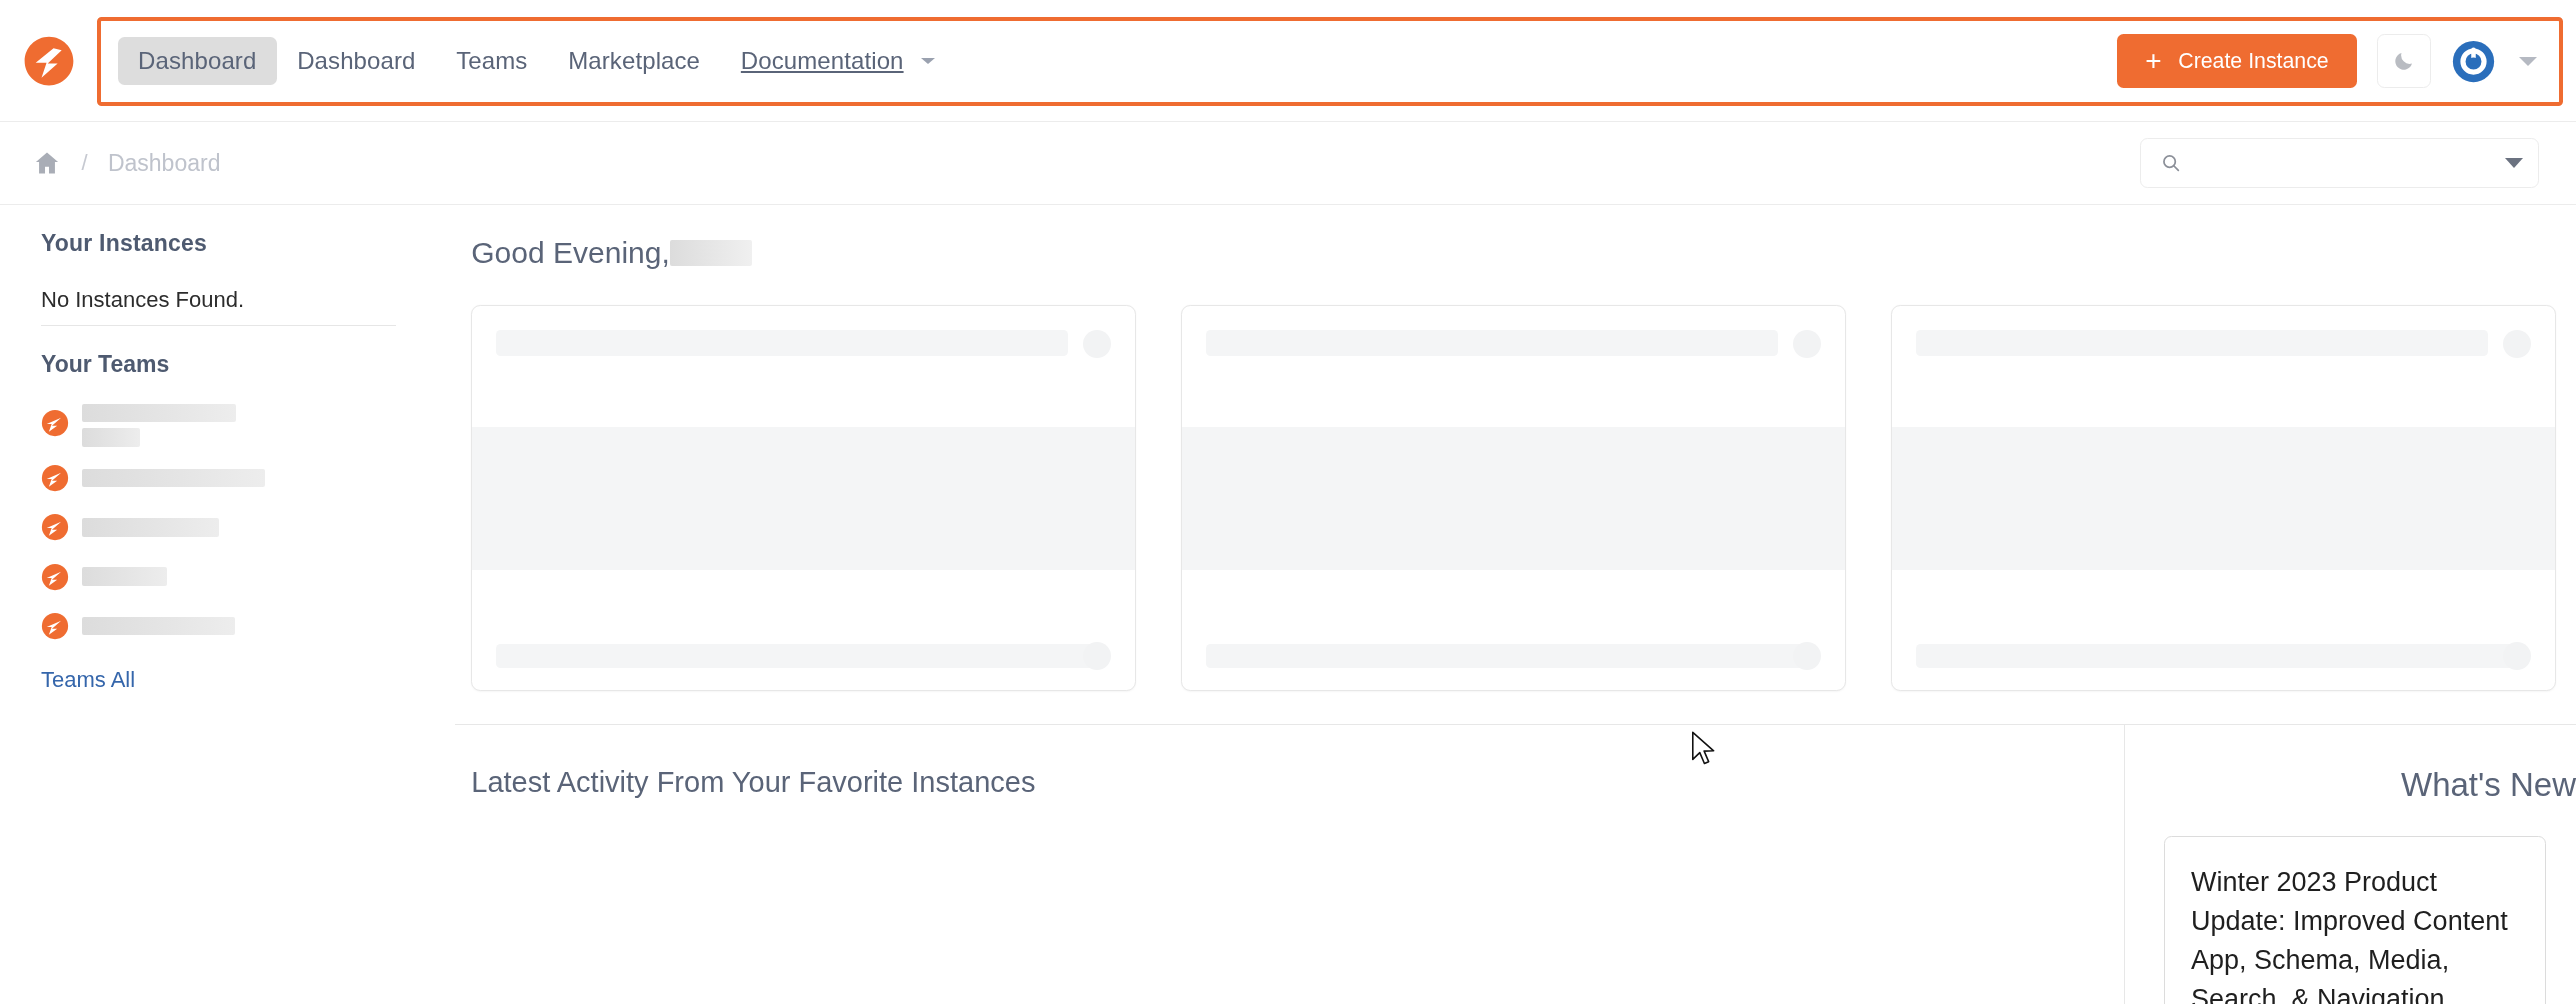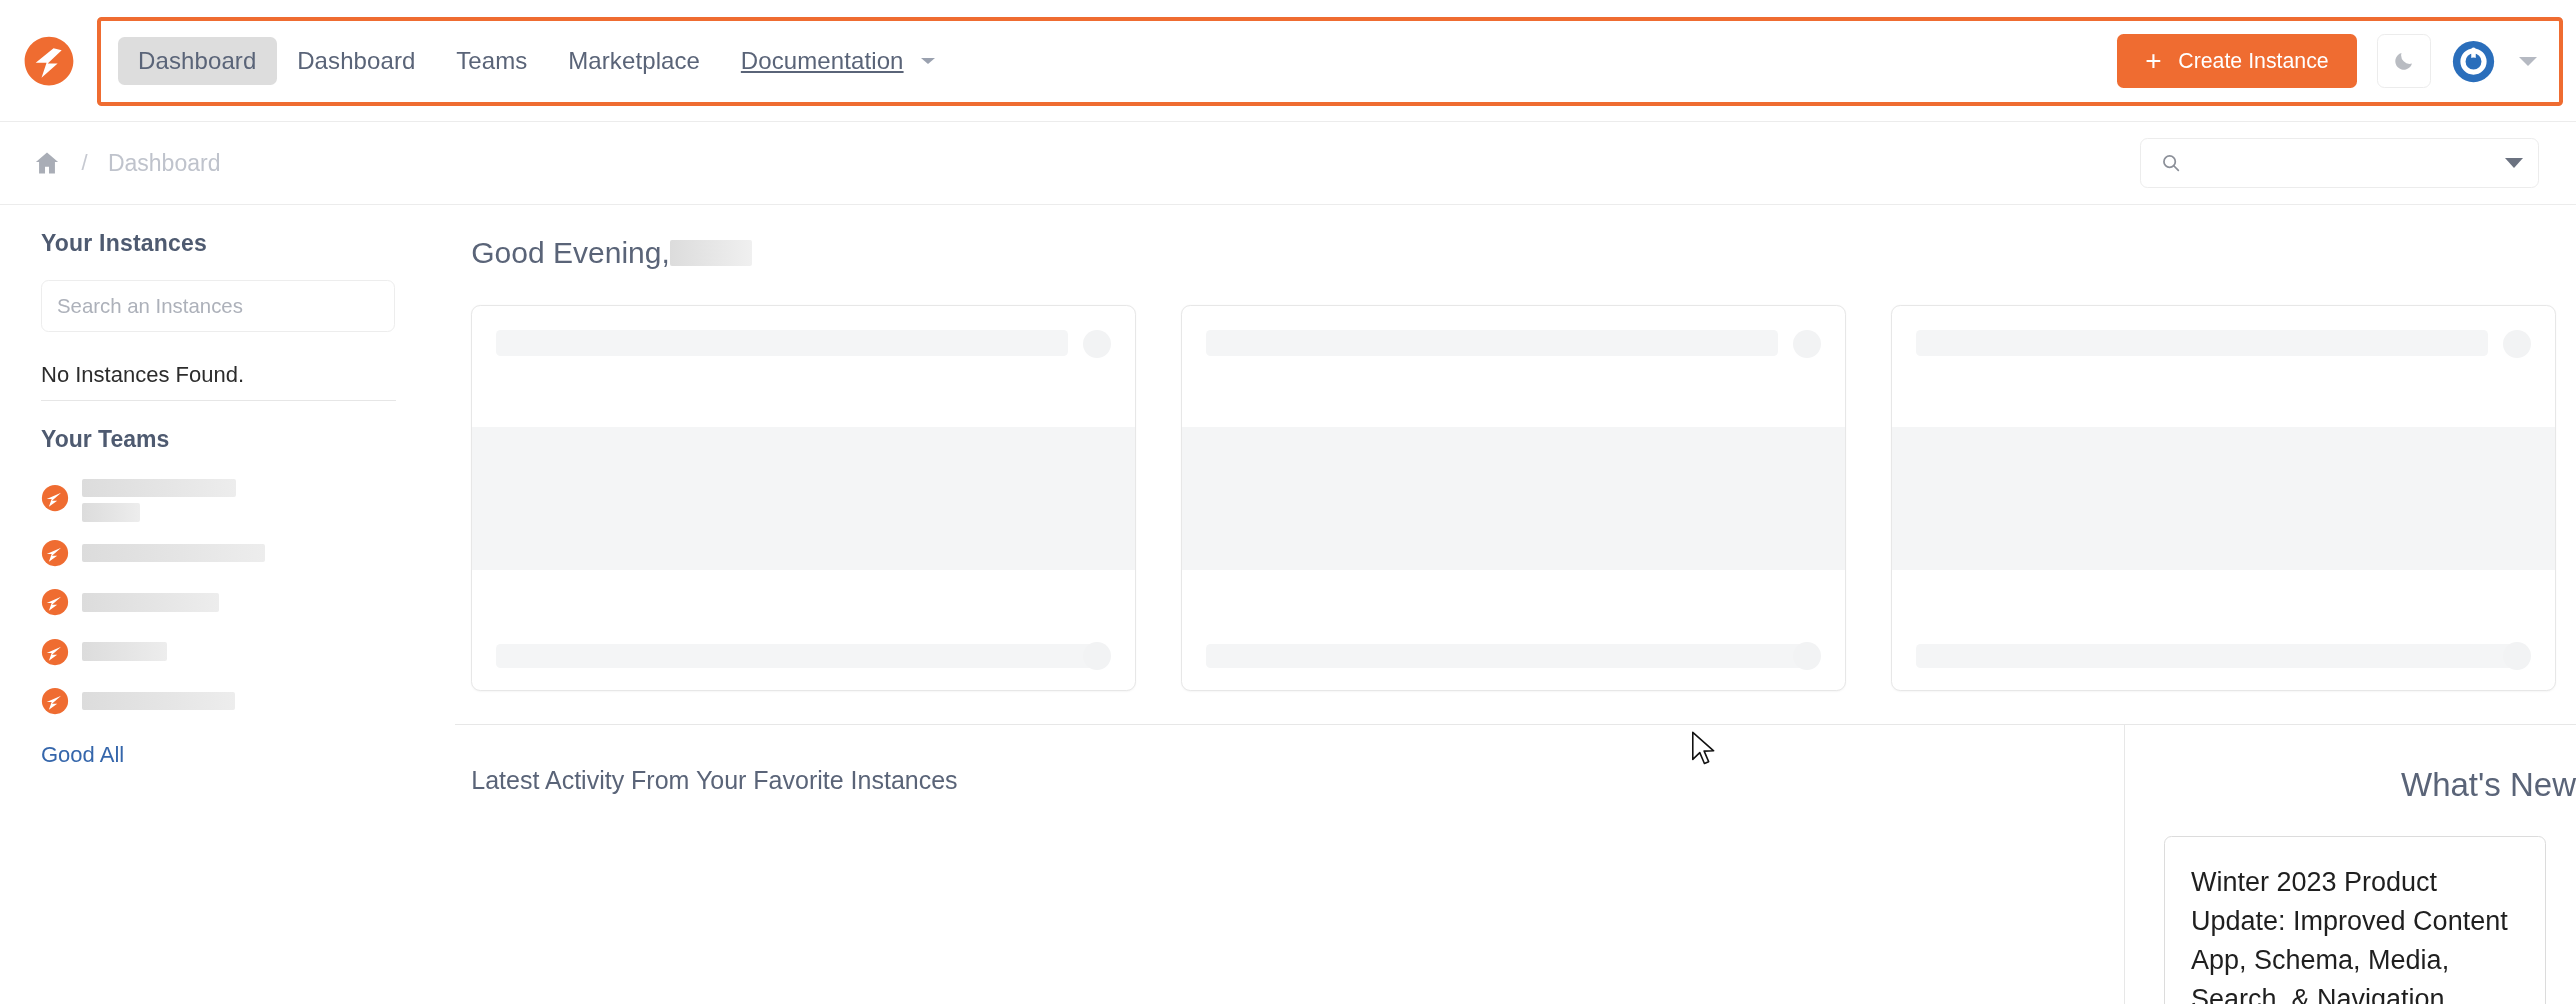--- a/index.html
+++ b/index.html
@@ -130,21 +130,21 @@
   .sk-top { display:flex; align-items:flex-start; gap:15px; }
   .sk-bar { height:26px; border-radius:4.6px; background:#f4f5f6; flex:1; }
   .sk-circle-sm { width:28px;height:28px;border-radius:50%;background:#f2f3f4;flex:0 0 28px; }
   .sk-big { margin-top:69px; height:143px; margin-left:-24px; margin-right:-24px; background:#f4f5f6; }
   .sk-bottom { margin-top:auto; display:flex; align-items:center; }
   .sk-bar-2 { height:24px; border-radius:4.6px; background:#f4f5f6; flex:1; }
   .sk-circle-b { width:28px;height:28px;border-radius:50%;background:#f2f3f4; margin-left:-13px; }
 
   .lower { margin-top:33px; display:flex; }
   .activity-col { flex:1; border-top:0.9px solid #e7e7e7; padding:41px 0 0 16.7px; }
-  .activity-title { font-size:25px; color:#5a6478; }
+  .activity-title { font-size:29px; color:#5a6478; }
   .whatsnew-col {
     width:452px; flex:0 0 452px; border-left:0.9px solid #e7e7e7; border-top:0.9px solid #e7e7e7;
     padding:41px 0 0 39px;
   }
   .wn-title { font-size:33px; color:#5a6478;text-align:right; }
   .wn-card {
     margin-top:32px; width:382px; border:0.9px solid #dcdcdc; border-radius:7.4px;
     background:#fff; padding:26px 28px 26px 26px;
   }
   .wn-card-text { font-size:27px; line-height:1.45; color:#1f1f1f; }
@@ -219,23 +219,20 @@
       <input type="text" value="" placeholder="" style="">
       <div class="select-caret"></div>
     </div>
   </div>
 
   <div class="body-area">
 
     <div class="sidebar">
       <div class="side-title">Your Instances</div>
 
-      <div class="side-search">
-        <input type="text" value="" placeholder="Search an Instances" style="">
-      </div>
 
       <div class="none-found">No Instances Found.</div>
       <div class="side-divider"></div>
 
       <div class="side-title-2">Your Teams</div>
 
       <div class="team-list">
 
         <div class="team-row" style="margin-top:5.6px;align-items:flex-start;">
           <svg class="team-logo" viewBox="0 0 32 32" style="margin-top:5.6px;">
@@ -275,21 +272,21 @@
         <div class="team-row" style="margin-top:8.3px;">
           <svg class="team-logo" viewBox="0 0 32 32">
             <circle cx="16" cy="16" r="15" fill="#ef6c31"></circle>
             <path d="M23 10 12.5 19h6L9 26l3.2-9H6.5L23 10z" fill="#ffffff"></path>
           </svg>
           <div class="redact" style="width:153px;"></div>
         </div>
 
       </div>
 
-      <div class="show-all">Good All</div>
+      <div class="show-all">Teams All</div>
     </div>
 
     <div class="main">
 
       <div class="greeting">
         <span>Good Evening,</span>
         <span class="greet-redact"></span>
       </div>
 
       <div class="cards-row">

